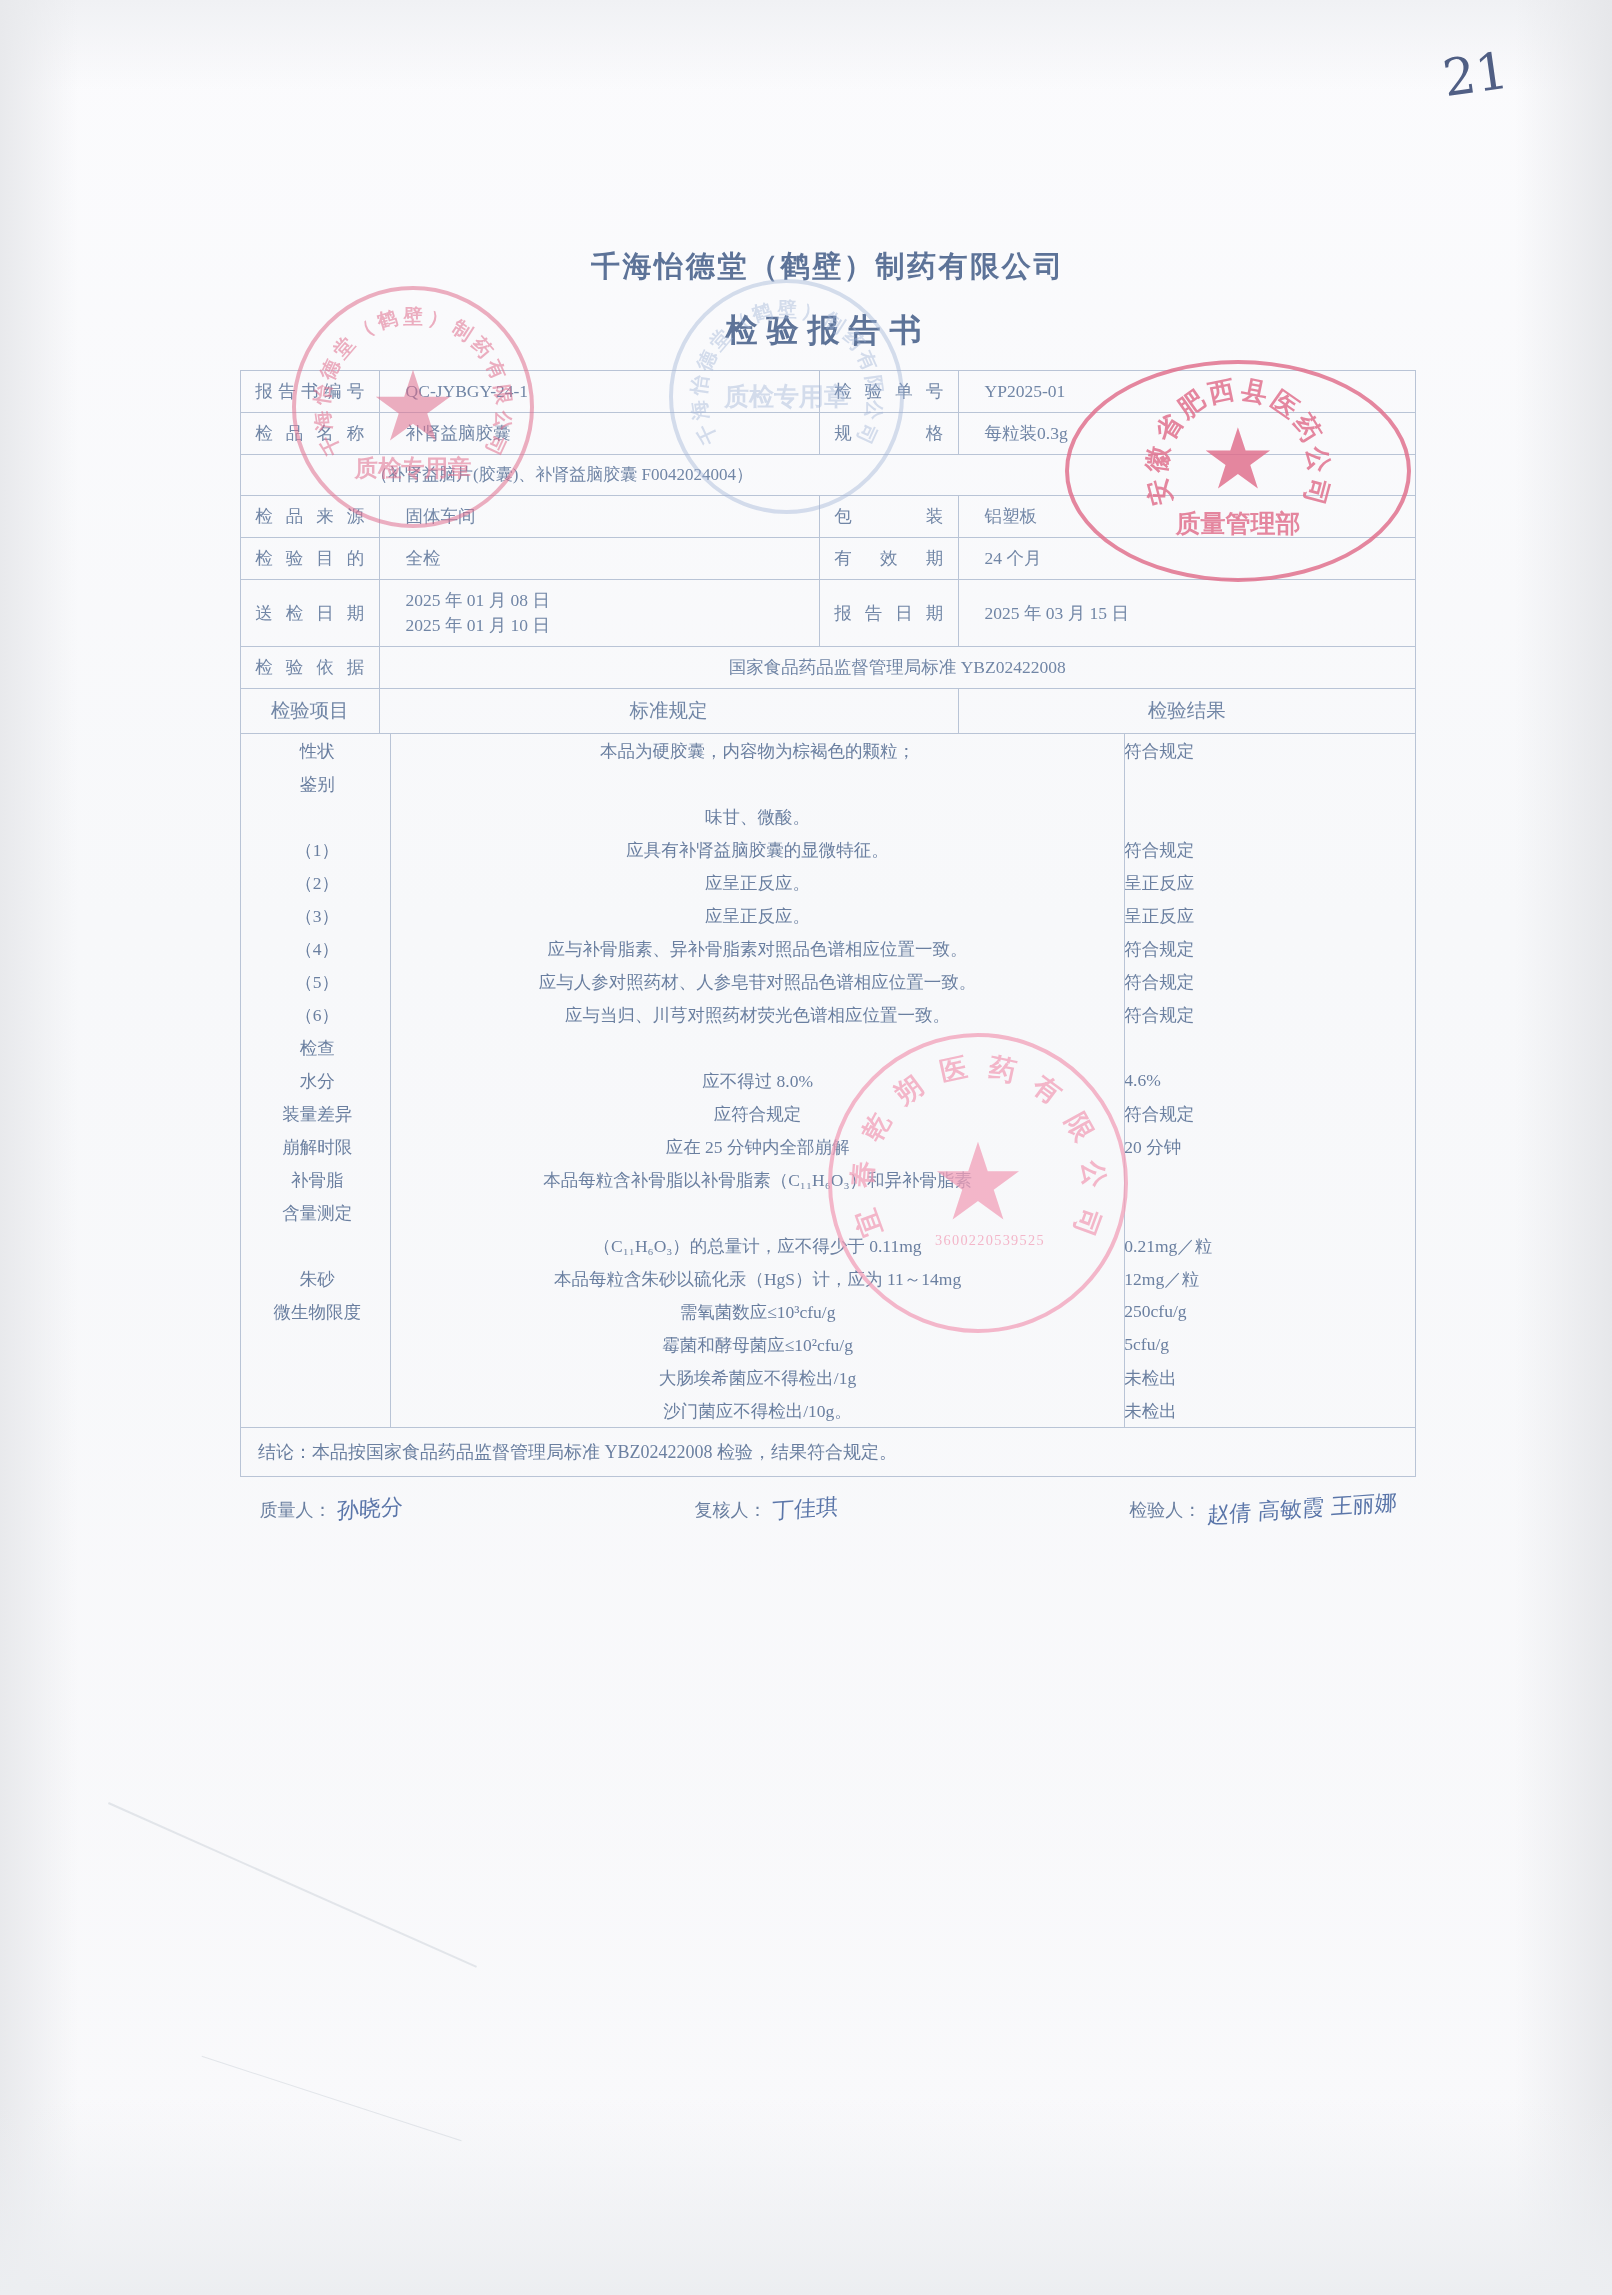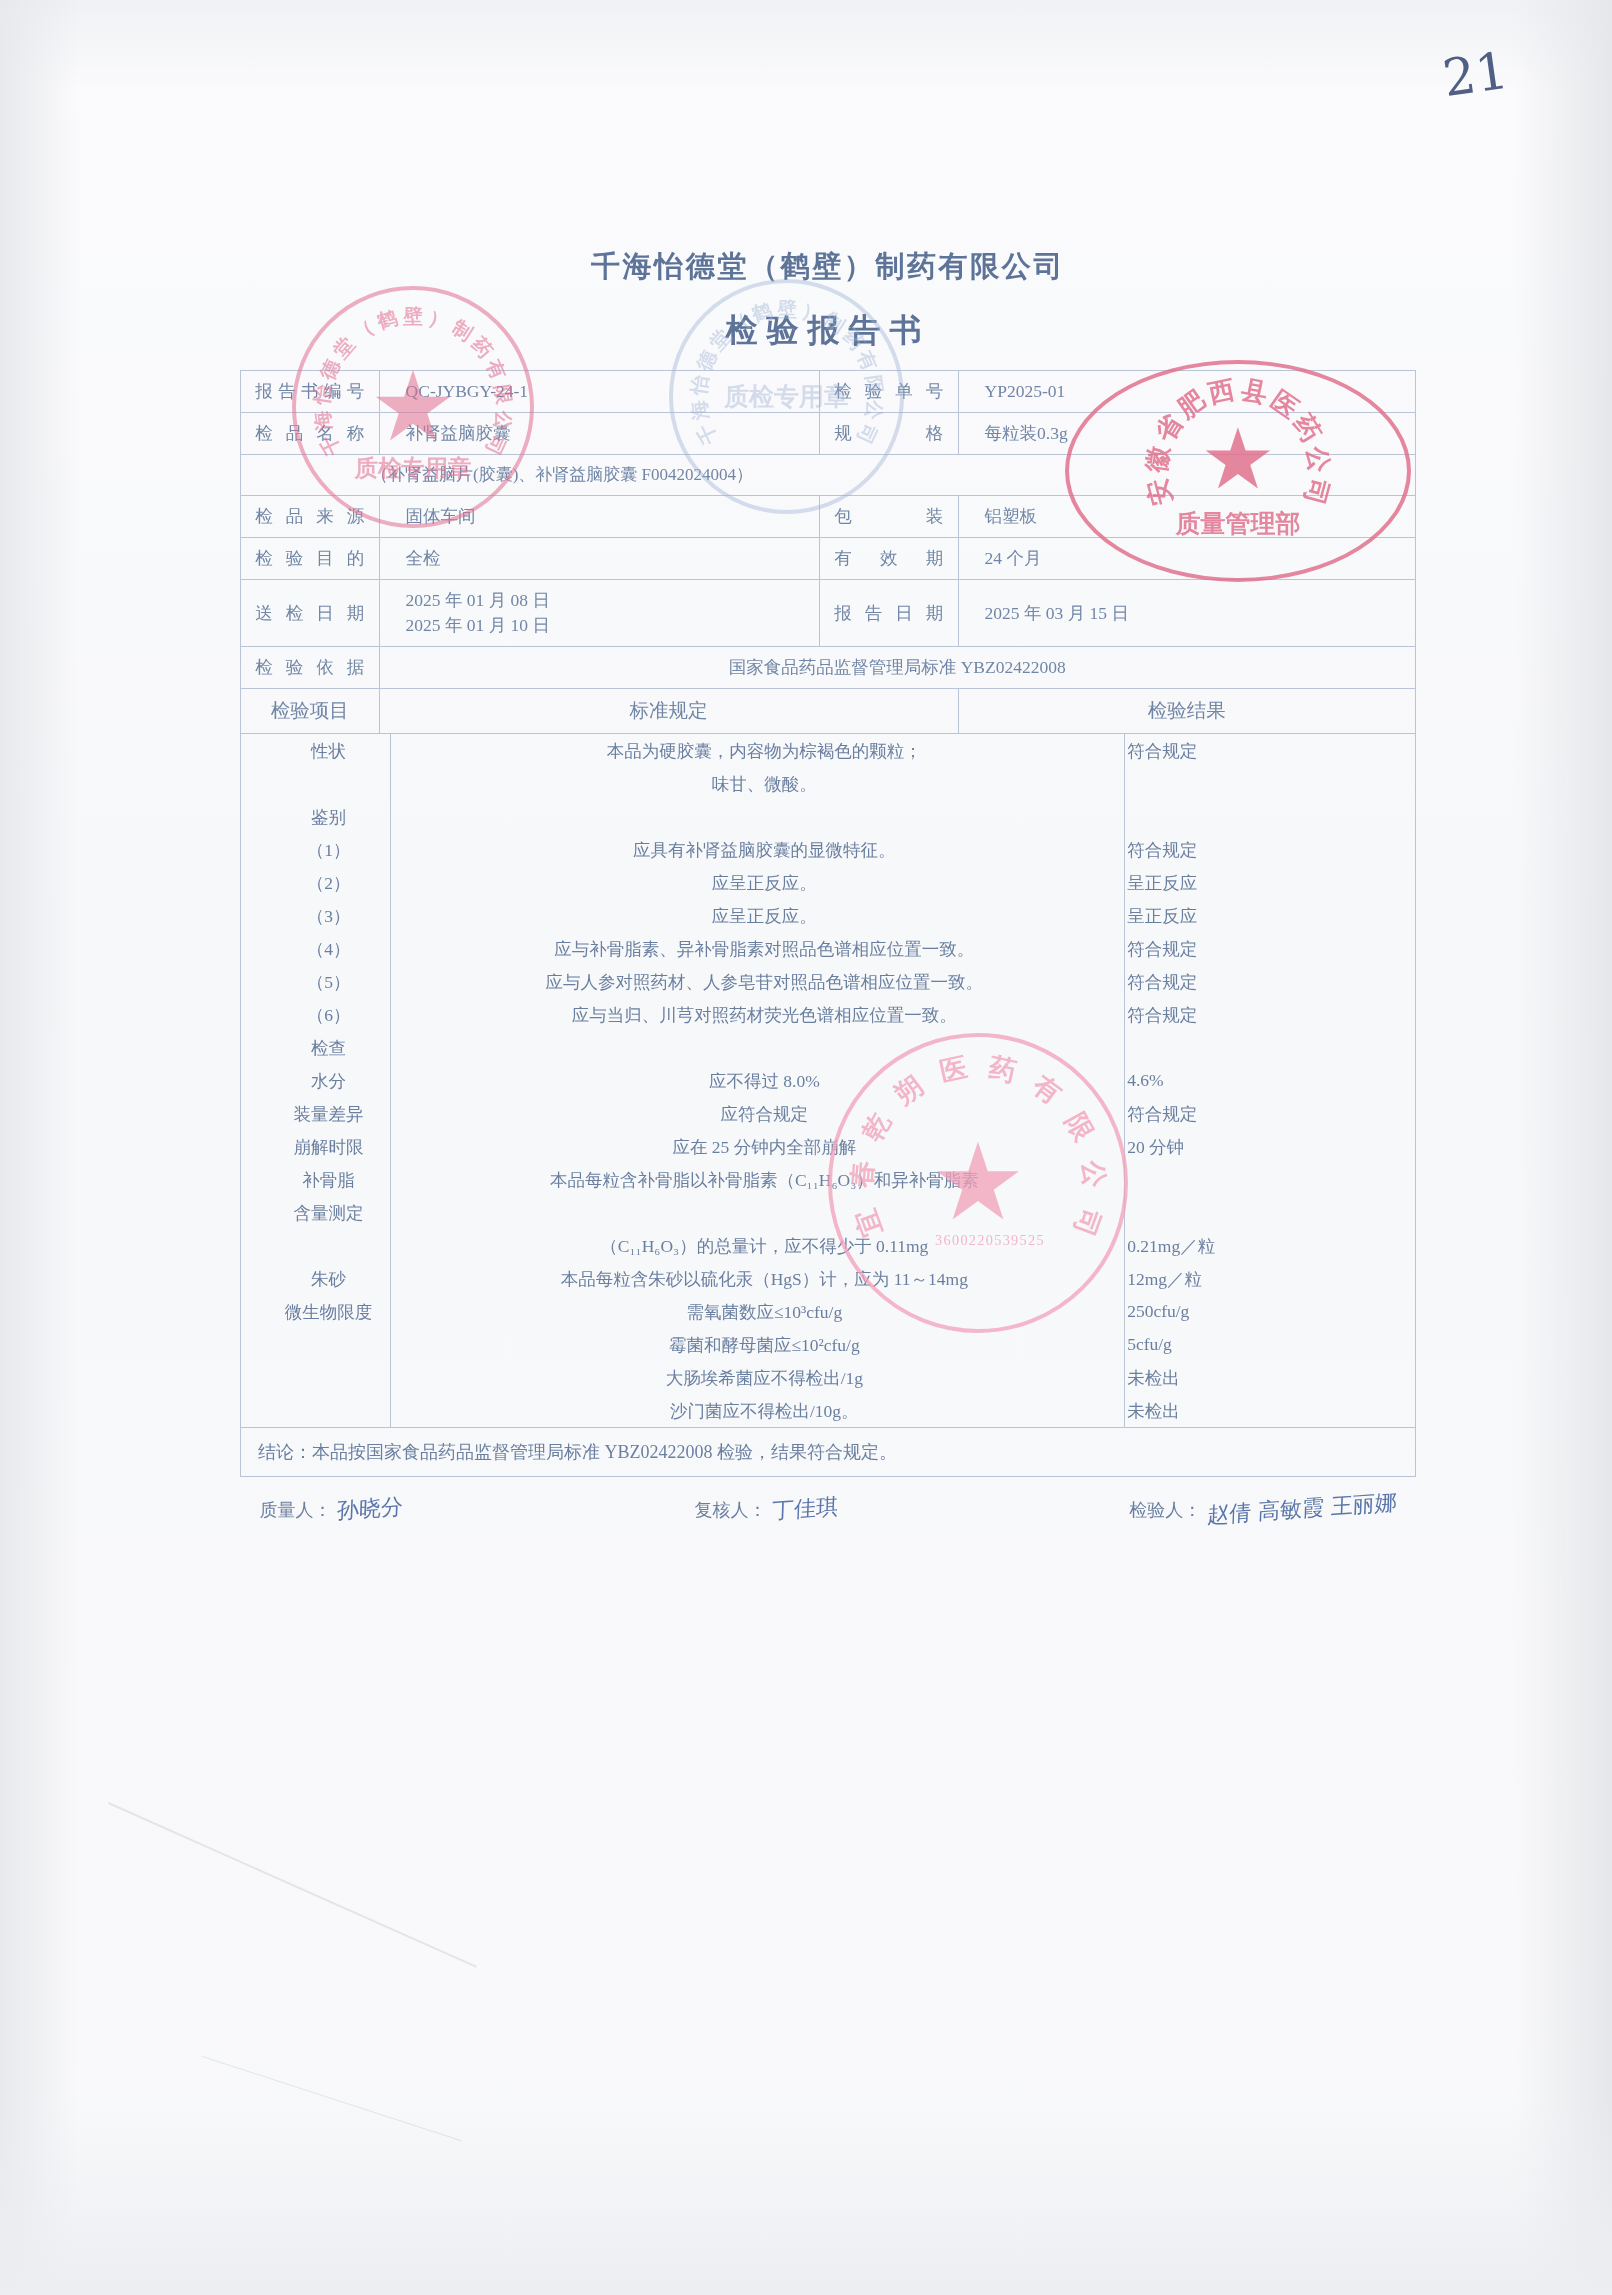--- a/index.html
+++ b/index.html
@@ -108,21 +108,20 @@
   .items-head td { text-align: center; font-size: 19.5px; padding: 9px 0; }
   .items td { border: none; }
   .items { border-collapse: collapse; width: 100%; font-size: 17.5px; }
   .items .c1 { width: 149px; text-align: center; vertical-align: top; }
   .items .c2 { width: 734px; text-align: center; }
   .items .c3 { width: 292px; }
   .items tr td { padding: 4.5px 2.6px; }
   .frame {
     border: 0.6px solid #b9c4d6;
     border-top: none;
-    padding-left: 12px;
   }
   .vline-wrap { position: relative; }
   .vline {
     position: absolute;
     top: 0; bottom: 0;
     width: 0;
     border-left: 0.6px solid #b9c4d6;
   }
 
   .conclusion {
@@ -286,27 +285,27 @@
       <div class="vline" style="left:149px;"></div>
       <div class="vline" style="left:883px;"></div>
       <table class="items">
         <tbody id="items-body">
             <tr>
               <td class="c1">性状</td>
               <td class="c2">本品为硬胶囊，内容物为棕褐色的颗粒；</td>
               <td class="c3">符合规定</td>
             </tr>
             <tr>
+              <td class="c1">鉴别</td>
+              <td class="c2"></td>
+              <td class="c3"></td>
+            </tr>
+            <tr>
               <td class="c1"></td>
               <td class="c2">味甘、微酸。</td>
-              <td class="c3"></td>
-            </tr>
-            <tr>
-              <td class="c1">鉴别</td>
-              <td class="c2"></td>
               <td class="c3"></td>
             </tr>
             <tr>
               <td class="c1">（1）</td>
               <td class="c2">应具有补肾益脑胶囊的显微特征。</td>
               <td class="c3">符合规定</td>
             </tr>
             <tr>
               <td class="c1">（2）</td>
               <td class="c2">应呈正反应。</td>

